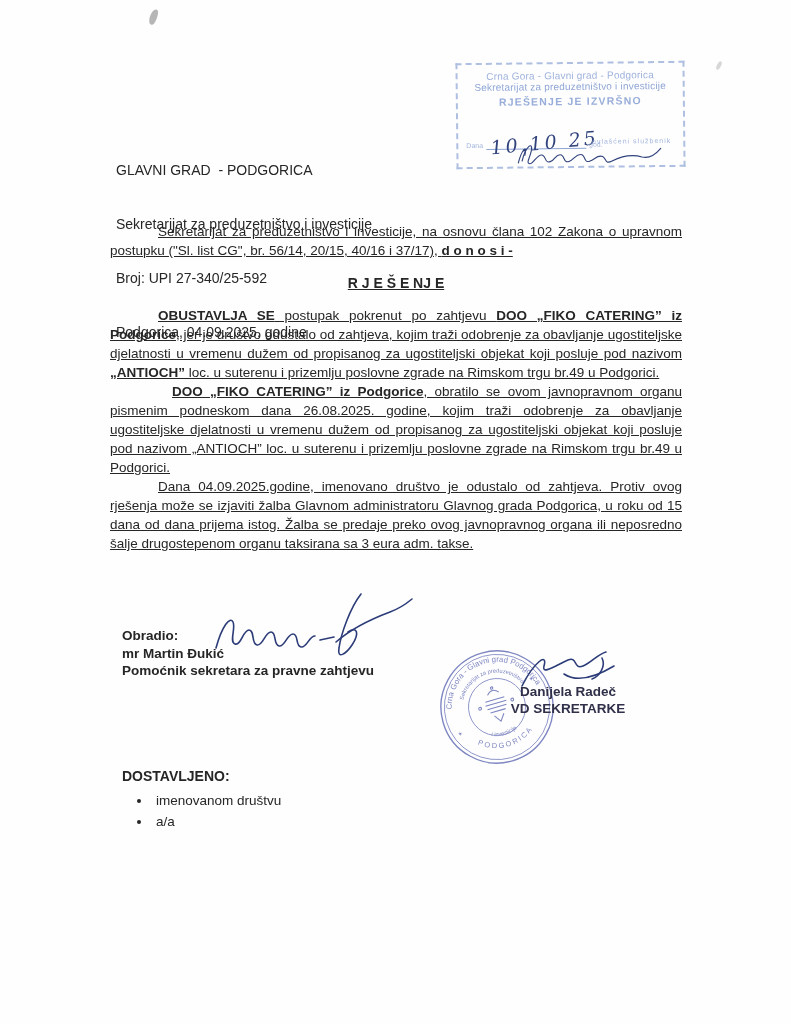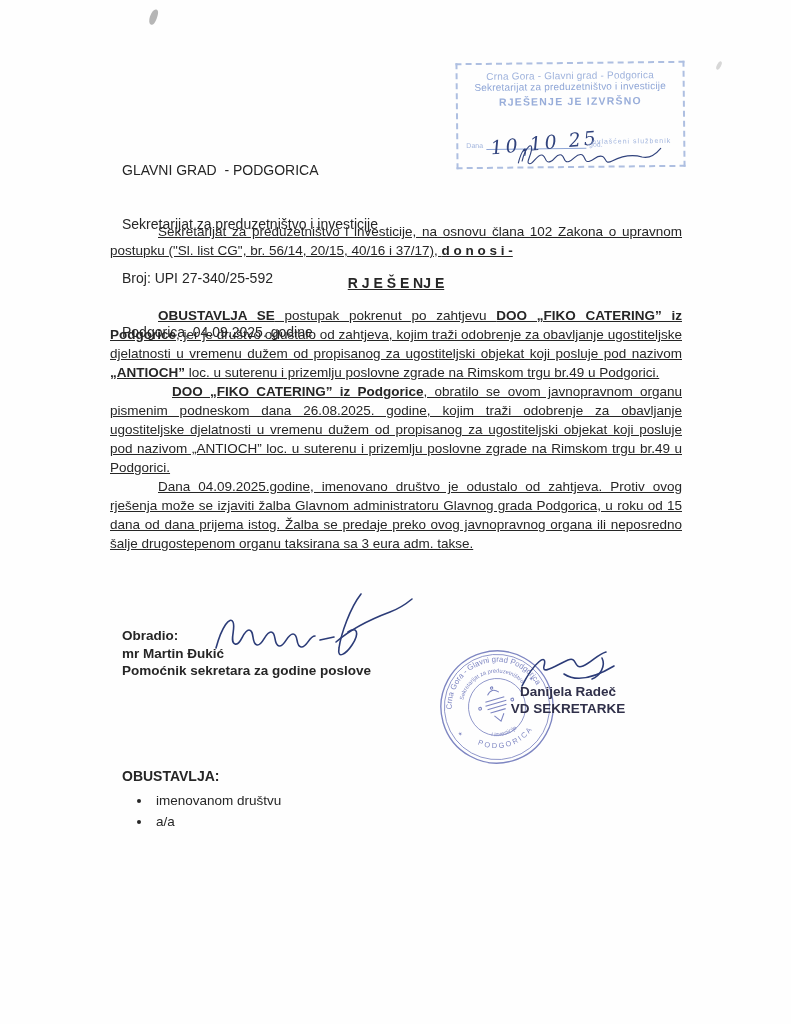--- a/index.html
+++ b/index.html
@@ -30,21 +30,21 @@
     position:relative; height:26px; margin:0 3px; }
   .handwritten-date {
     position:absolute; left:4px; bottom:-5px; font-family:"DejaVu Serif", serif;
     font-style:italic; font-size:19px; color:#31437d; transform:rotate(-5deg);
     letter-spacing:3px; white-space:nowrap;
   }
   .officer-label { position:absolute; right:12px; top:74px; font-size:7px; letter-spacing:1px; opacity:.8; }
   .officer-sig { position:absolute; left:58px; top:72px; }
 
   
-  .letterhead { position:absolute; left:122px; top:125px; font-size:14px; line-height:18px; white-space:pre; }
+  .letterhead { position:absolute; left:116px; top:125px; font-size:14px; line-height:18px; white-space:pre; }
 
   
   .doc-body { position:absolute; left:110px; top:222px; width:572px;
     font-size:13.5px; line-height:19px; text-align:justify;text-decoration:underline; }
   .doc-body p { margin:0; text-indent:48px; }
   .doc-heading { text-align:center; font-weight:bold; font-size:14px;
     margin:14px 0 13px 0; text-indent:0; }
 
   
   .prepared { position:absolute; left:122px; top:627px; font-weight:bold;
@@ -111,21 +111,21 @@
 
 
     <p style="text-indent:62px"><strong>DOO „FIKO CATERING” iz Podgorice</strong><span>, obratilo se ovom javnopravnom organu pismenim podneskom dana 26.08.2025. godine, kojim traži odobrenje za obavljanje ugostiteljske djelatnosti u vremenu dužem od propisanog za ugostiteljski objekat koji posluje pod nazivom „ANTIOCH”  loc. u suterenu i prizemlju poslovne zgrade na Rimskom trgu br.49 u Podgorici.</span></p>
 
     <p>Dana 04.09.2025.godine, imenovano društvo je odustalo od zahtjeva. Protiv ovog rješenja može se izjaviti žalba Glavnom administratoru Glavnog  grada Podgorica, u roku od 15 dana od dana prijema istog. Žalba se predaje preko ovog javnopravnog organa ili neposredno šalje drugostepenom organu taksirana sa 3 eura adm. takse.</p>
   </div>
 
   <div class="prepared">
     <div>Obradio:</div>
     <div>mr Martin Đukić</div>
-    <div>Pomoćnik sekretara za godine poslove</div>
+    <div>Pomoćnik sekretara za pravne zahtjevu</div>
   </div>
   <svg class="prepared-sig" width="205" height="78" viewBox="0 0 205 78">
     <path class="ink" d="M6,60 C12,38 20,28 23,34 C26,40 19,54 25,56 C31,58 33,42 39,42 C45,42 41,56 47,57 C53,58 55,44 61,44 C67,44 63,57 69,58 C75,59 77,46 83,46 C89,46 85,58 91,59 C97,60 99,48 105,48"></path>
     <path class="ink" d="M110,52 L124,49"></path>
     <path class="ink" d="M151,6 C140,20 131,46 129,60 C127,72 136,66 142,57 C150,45 147,38 138,44"></path>
     <path class="ink" d="M126,54 C142,40 164,30 180,24 C188,21 196,16 202,11"></path>
   </svg>
 
   <svg class="round-stamp" viewBox="0 0 120 120">
     <circle class="stamp-ink" cx="60" cy="60" r="57" stroke-width="1.4"></circle>
@@ -168,20 +168,20 @@
     <path class="ink" d="M52,30 C64,38 82,34 102,22"></path>
     <path class="ink" d="M90,14 C94,22 88,32 80,35"></path>
   </svg>
 
   <div class="signatory">
     <div>Danijela Radeč</div>
     <div>VD SEKRETARKE</div>
   </div>
 
   <div class="delivered">
-    <div class="label">OBUSTAVLJA:</div>
+    <div class="label">DOSTAVLJENO:</div>
     <ul>
       <li>imenovanom društvu</li>
       <li>a/a</li>
     </ul>
   </div>
 
 </div>
 
 </body></html>

